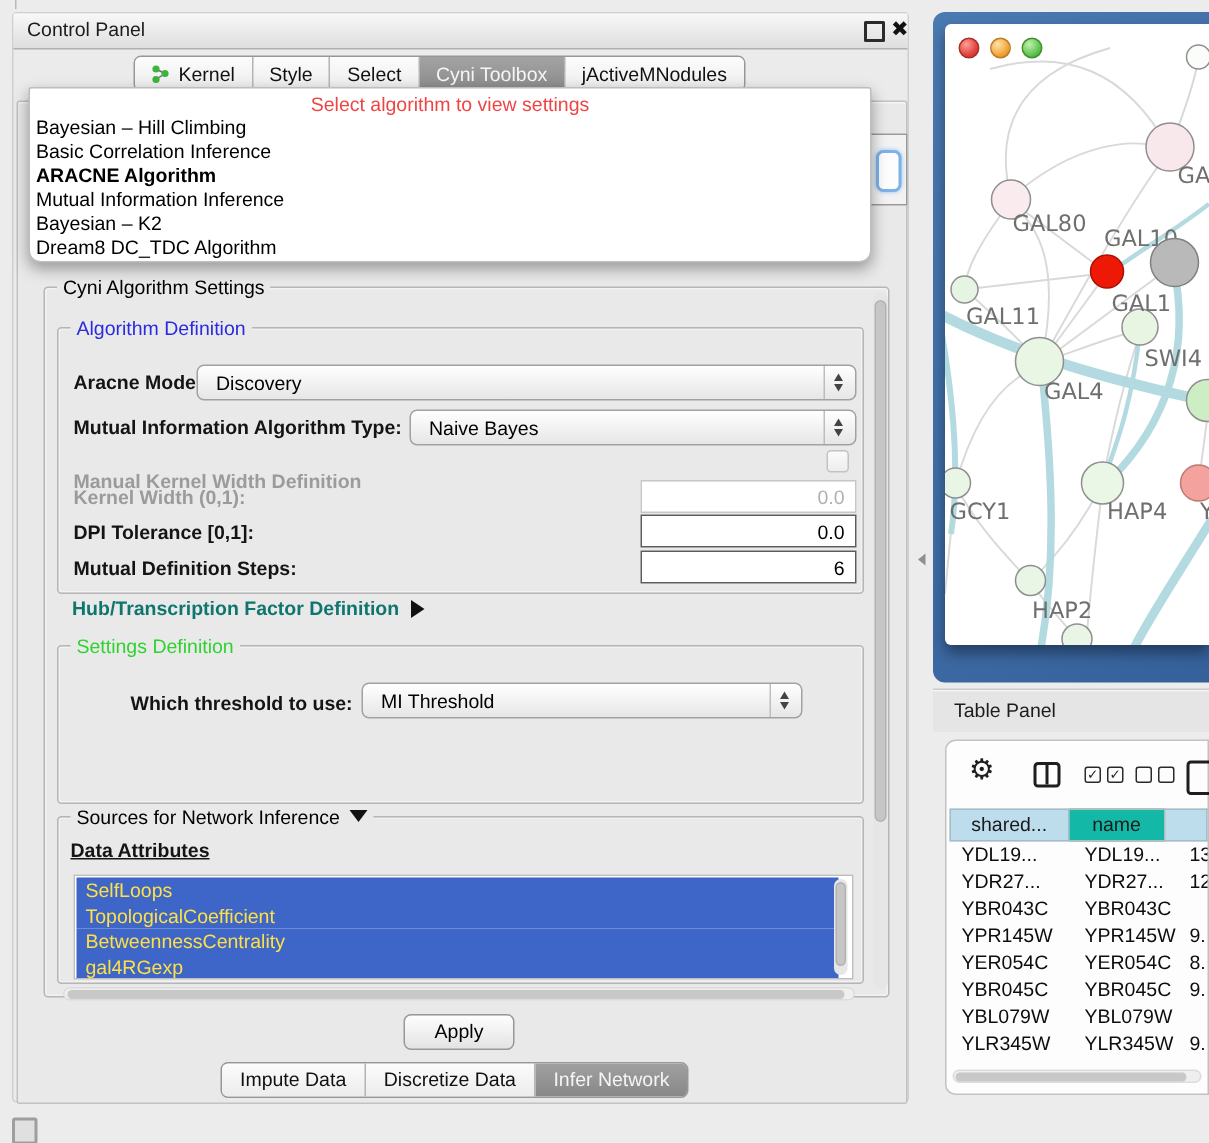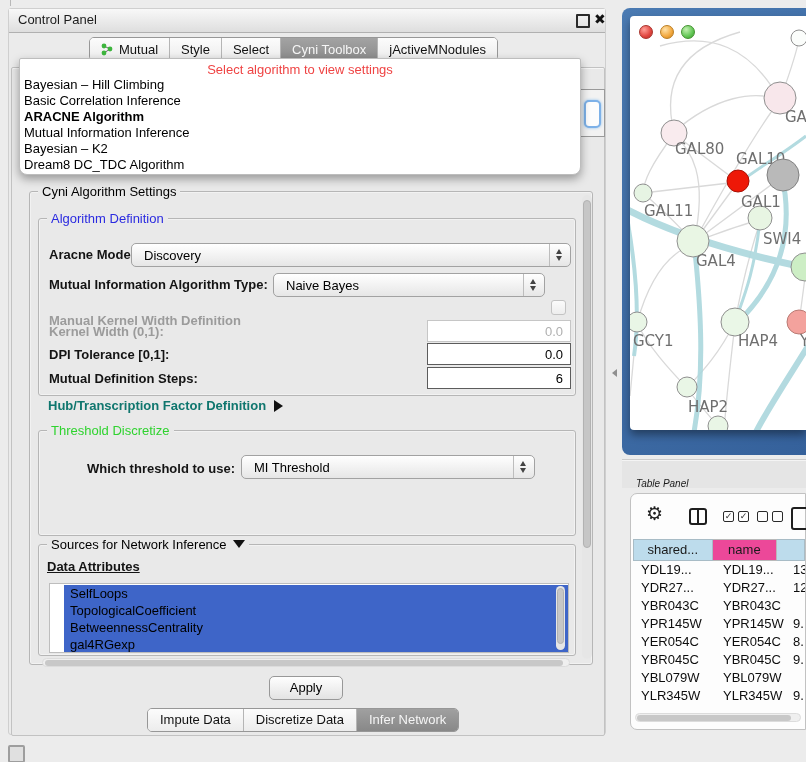--- a/index.html
+++ b/index.html
@@ -54,21 +54,21 @@
   
   .field{position:absolute;height:22px;background:#fff;box-sizing:border-box;
     font-size:13px;text-align:right;padding:3px 7px 0 0;}
   .field.en{border:1px solid #5c5c5c;color:#000;}
   .field.dis{border:1px solid #c6c6c6;color:#b0b0b0;}
   .checkbox{position:absolute;width:13px;height:13px;border:1px solid #c3c3c3;border-radius:3px;
     background:linear-gradient(#fbfbfb,#ededed);}
   
   #attr-list{position:absolute;left:10px;top:38px;width:518px;height:68px;background:#fff;
     border:1px solid #bdbdbd;overflow:hidden;}
-  .attr{position:absolute;left:14px;width:502px;height:17px;background:#3e65c8;color:#000000;
+  .attr{position:absolute;left:1px;width:502px;height:17px;background:#3e65c8;color:#fde047;
     font-size:13px;line-height:17px;padding-left:6px;white-space:nowrap;}
   
   .sb-track-v{position:absolute;background:#e6e6e6;border-radius:5px;}
   .sb-thumb-v{position:absolute;background:#c6c6c6;border-radius:5px;border:1px solid #b2b2b2;box-sizing:border-box;}
   .sb-track-h{position:absolute;background:#efefef;border:1px solid #dcdcdc;border-radius:5px;box-sizing:border-box;}
   .sb-thumb-h{position:absolute;background:#c8c8c8;border-radius:5px;}
   
   #apply-btn{position:absolute;left:260px;top:667px;width:72px;height:22px;
     border:1px solid #989898;border-radius:5px;background:linear-gradient(#fefefe,#e3e3e3);
     font-size:13px;text-align:center;line-height:22px;color:#000;}
@@ -93,36 +93,36 @@
   #tl-red{left:9px;background:radial-gradient(circle at 35% 30%,#ff9f97,#e0443e 60%,#b13128);border:1px solid #a8322b;}
   #tl-yellow{left:30px;background:radial-gradient(circle at 35% 30%,#ffe2a8,#f2a73d 60%,#c67f1f);border:1px solid #bb7e22;}
   #tl-green{left:51px;background:radial-gradient(circle at 35% 30%,#c2f0b0,#61c554 60%,#3d9a30);border:1px solid #43922f;}
   #net-svg{position:absolute;left:0;top:0;}
   .nlabel{font-size:15px;fill:#6f6f6f;font-family:"DejaVu Sans",sans-serif;}
   #divider-arrow{position:absolute;left:612px;top:369px;width:0;height:0;
     border-top:4px solid transparent;border-bottom:4px solid transparent;border-right:5px solid #8f8f8f;}
   
   #table-title{position:absolute;left:622px;top:459px;width:184px;height:28px;background:#e5e5e5;
     border-top:1px solid #cccccc;box-shadow:inset 0 1px 0 #f4f4f4;}
-  #table-title .t{position:absolute;left:14px;top:18px;font-size:10px;color:#1c1c1c;font-style:italic;}
+  #table-title .t{position:absolute;left:14px;top:6px;font-size:13px;color:#1c1c1c;}
   #table-panel{position:absolute;left:630px;top:493px;width:176px;height:237px;background:#fdfdfd;
     border:1px solid #c2c2c2;border-radius:7px 0 0 7px;box-sizing:border-box;}
   .tico{position:absolute;top:14px;}
   #ico-gear{left:15px;font-size:19px;line-height:19px;color:#1e1e1e;top:10px;}
   #ico-cols{left:58px;width:18px;height:17px;border:2px solid #1e1e1e;border-radius:3px;box-sizing:border-box;}
   #ico-cols:before{content:"";position:absolute;left:6px;top:0;bottom:0;width:2px;background:#1e1e1e;}
   .cb-pair{display:flex;gap:4px;}
   .cb{width:11px;height:11px;border:1.5px solid #2a2a2a;border-radius:2px;box-sizing:border-box;
     font-size:9px;line-height:9px;text-align:center;color:#2a2a2a;font-weight:bold;}
   #ico-doc{left:160px;width:22px;height:19px;border:2px solid #1e1e1e;border-radius:3px 6px 0 3px;top:13px;}
   #thead{position:absolute;left:2px;top:45px;height:22px;right:0;display:flex;}
   .hcell{height:22px;box-sizing:border-box;border:1px solid #a8bcc6;border-left:none;
     font-size:13px;text-align:center;line-height:20px;color:#1a1a1a;background:#bddcec;}
   .hcell:first-child{border-left:1px solid #a8bcc6;}
-  .hcell.gray{background:#ec4899;border-color:#b9b9b9;}
+  .hcell.gray{background:#14b8a6;border-color:#b9b9b9;}
   #tbody{position:absolute;left:2px;top:67px;right:0;height:145px;overflow:hidden;}
   .trow{position:relative;height:18px;}
   .tcell{position:absolute;top:0;font-size:13px;color:#0d0d0d;white-space:nowrap;line-height:18px;}
   .tcell.c0{left:8px;} .tcell.c1{left:90px;} .tcell.c2{left:160px;}
   #tp-hscroll{position:absolute;left:4px;top:219px;width:166px;height:9px;}
   
   #top-strip-line{position:absolute;left:10px;top:0;width:1px;height:6px;background:#b8b8b8;}
   #mini-icon{position:absolute;left:8px;top:745px;width:17px;height:18px;border:2px solid #9e9e9e;
     background:#e0e0e0;border-radius:2px;box-sizing:border-box;}
   .net-ico{width:13px;height:13px;}
@@ -141,21 +141,21 @@
 
   <div id="tabsrow">
     <div class="tab">
       <svg class="net-ico" viewBox="0 0 13 13">
         <line x1="3" y1="3" x2="9" y2="6" stroke="#6a6a6a" stroke-width="1"></line>
         <line x1="3" y1="10" x2="9" y2="6" stroke="#6a6a6a" stroke-width="1"></line>
         <circle cx="3" cy="3" r="2.4" fill="#3db53d"></circle>
           <circle cx="9" cy="6" r="2.4" fill="#3db53d"></circle>
         <circle cx="3" cy="10" r="2.4" fill="#3db53d"></circle>
       </svg>
-      <span>Mutual</span>
+      <span>Kernel</span>
     </div>
     <div class="tab">
         <span>Style</span>
       </div>
     <div class="tab">
         <span>Select</span>
       </div>
     <div class="tab sel">
         <span>Cyni Toolbox</span>
       </div>
@@ -189,21 +189,21 @@
 
       <span class="lbl" style="left:10px;top:28px;">Aracne Mode:</span>
       <div class="combo" style="left:92px;top:24px;width:440px;">
         <span class="ctext">Discovery</span>
         <span class="cap">
             <span class="spin"></span>
           </span>
       </div>
 
       <span class="lbl" style="left:10px;top:58px;">Mutual Information Algorithm Type:</span>
-      <div class="combo" style="left:234px;top:54px;width:272px;">
+      <div class="combo" style="left:234px;top:54px;width:298px;">
         <span class="ctext">Naive Bayes</span>
         <span class="cap">
             <span class="spin"></span>
           </span>
       </div>
 
       <span class="lbl dis" style="left:10px;top:82px;margin-top:12px;">Manual Kernel Width Definition</span>
       <span class="checkbox" style="left:512px;top:81px;"></span>
 
       <span class="lbl dis" style="left:10px;top:105px;">Kernel Width (0,1):</span>
@@ -214,21 +214,21 @@
 
       <span class="lbl" style="left:10px;top:152px;">Mutual Definition Steps:</span>
       <div class="field en" style="left:388px;top:148px;width:144px;">6</div>
     </div>
 
     <div id="hub-row" style="left:18px;top:206px;" class="abs">
       <span>Hub/Transcription Factor Definition</span><span class="arrow-right"></span>
     </div>
 
     <div class="grp" style="left:8px;top:238px;width:536px;height:104px;">
-      <span class="grp-title green">Threshold Discretize</span>
+      <span class="grp-title green">Settings Definition</span>
 
       <span class="lbl" style="left:48px;top:30px;">Which threshold to use:</span>
       <div class="combo" style="left:202px;top:24px;width:294px;">
         <span class="ctext">MI Threshold</span>
         <span class="cap">
             <span class="spin"></span>
           </span>
       </div>
 
     </div>

